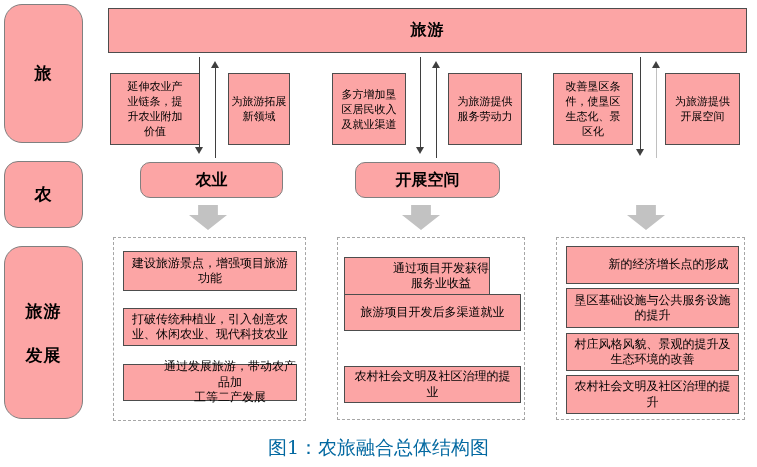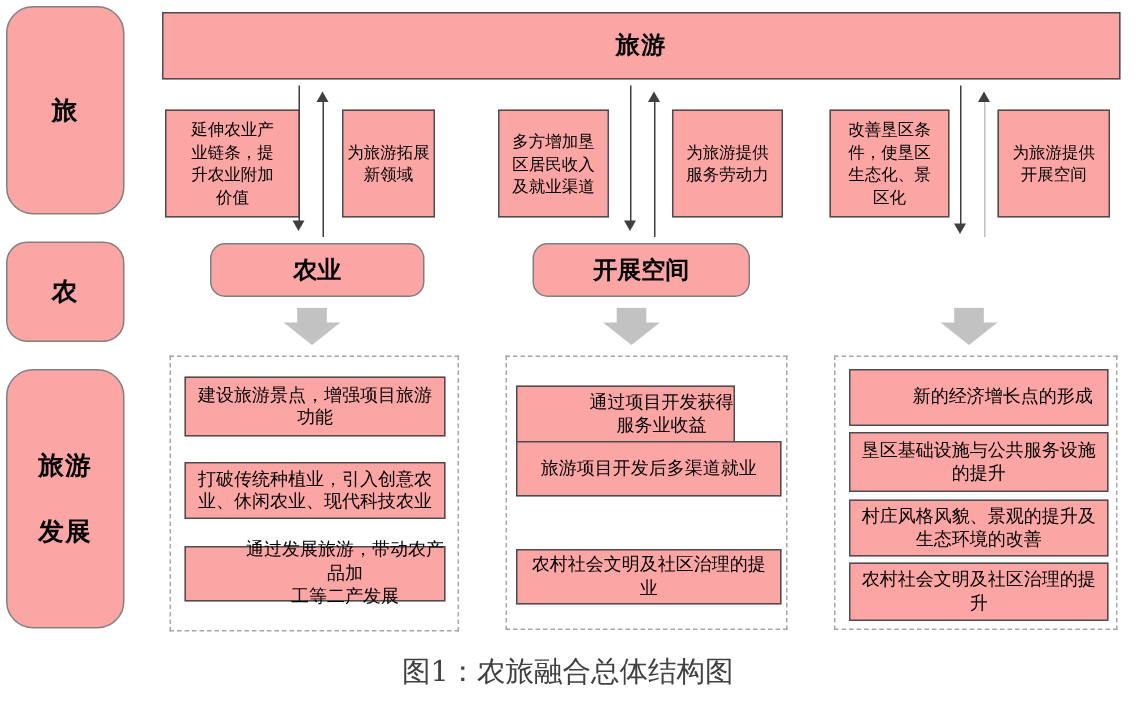--- a/index.html
+++ b/index.html
@@ -37,21 +37,21 @@
     border-bottom:7px solid currentColor;
   }
   .arr.light::before{background:var(--arrowLight,#bfbfbf);}
   
   .blockarrow{
     position:absolute;width:38px;height:25px;background:var(--blockArrow,#c2c2c2);
     clip-path:polygon(24% 0,76% 0,76% 40%,100% 40%,50% 100%,0% 40%,24% 40%);
   }
   .caption{
     position:absolute;left:0;top:435px;width:757px;text-align:center;
-    font-family:"DejaVu Serif","Liberation Serif",serif;font-size:19px;color:#404040;
+    font-family:"DejaVu Serif","Liberation Serif",serif;font-size:19px;color:#0369a1;
     white-space:pre-line;
   }
 </style>
 </head>
 <body>
 
 <div class="stage">
 
   <div class="box rail" style="left:4px;top:4px;width:79px;height:139px;">旅</div>
   <div class="box rail" style="left:4px;top:161px;width:79px;height:67px;border-radius:14px;">农</div>

